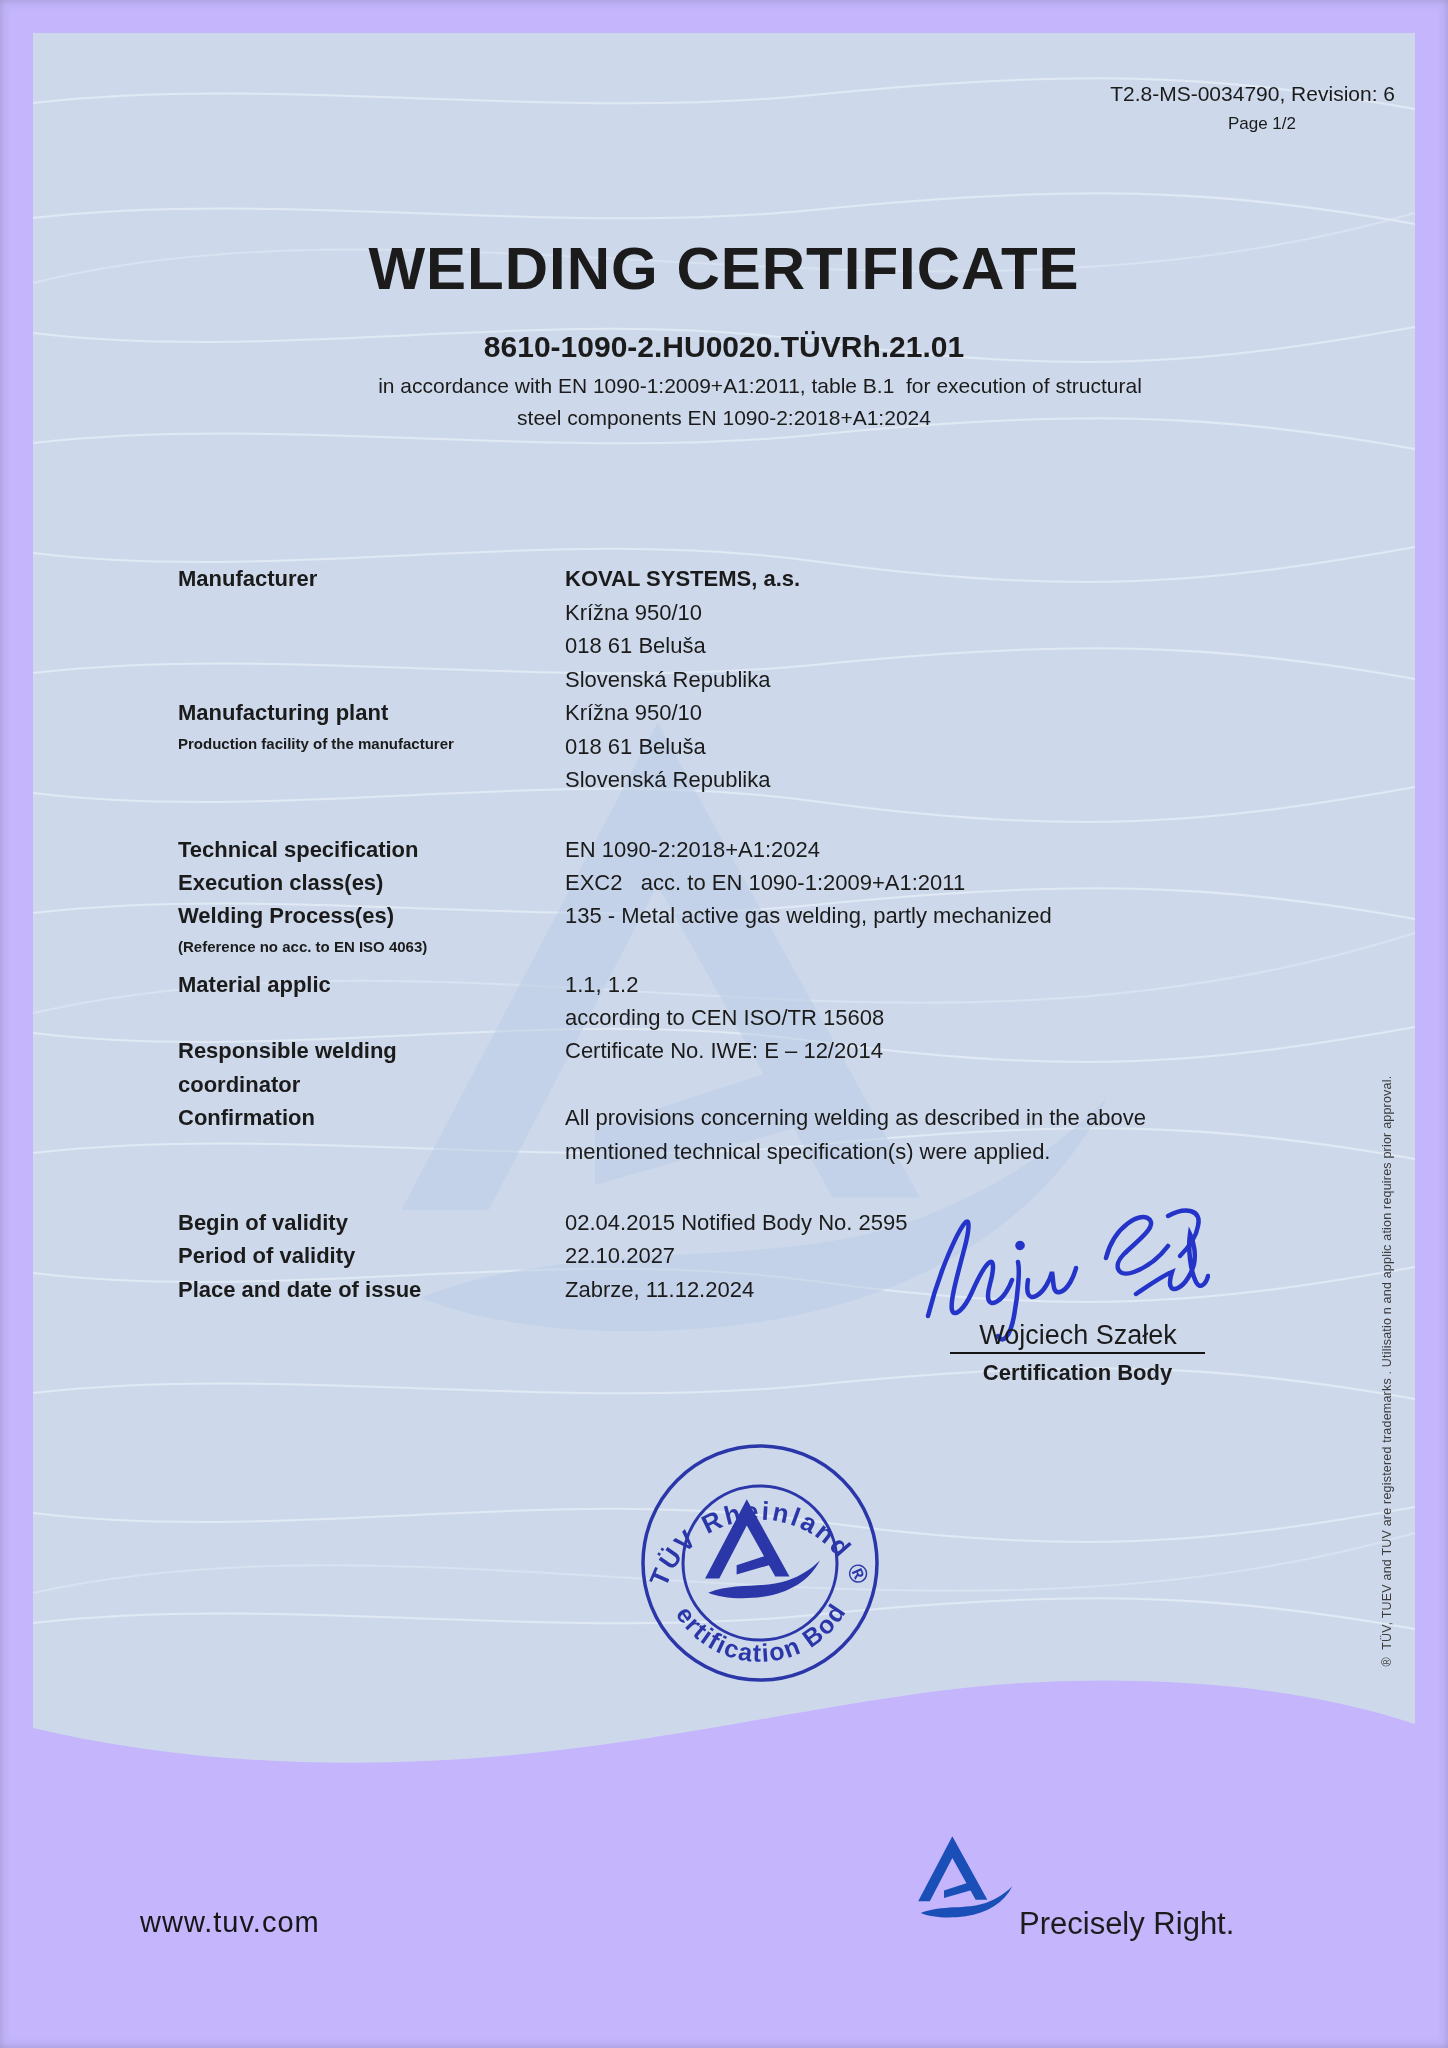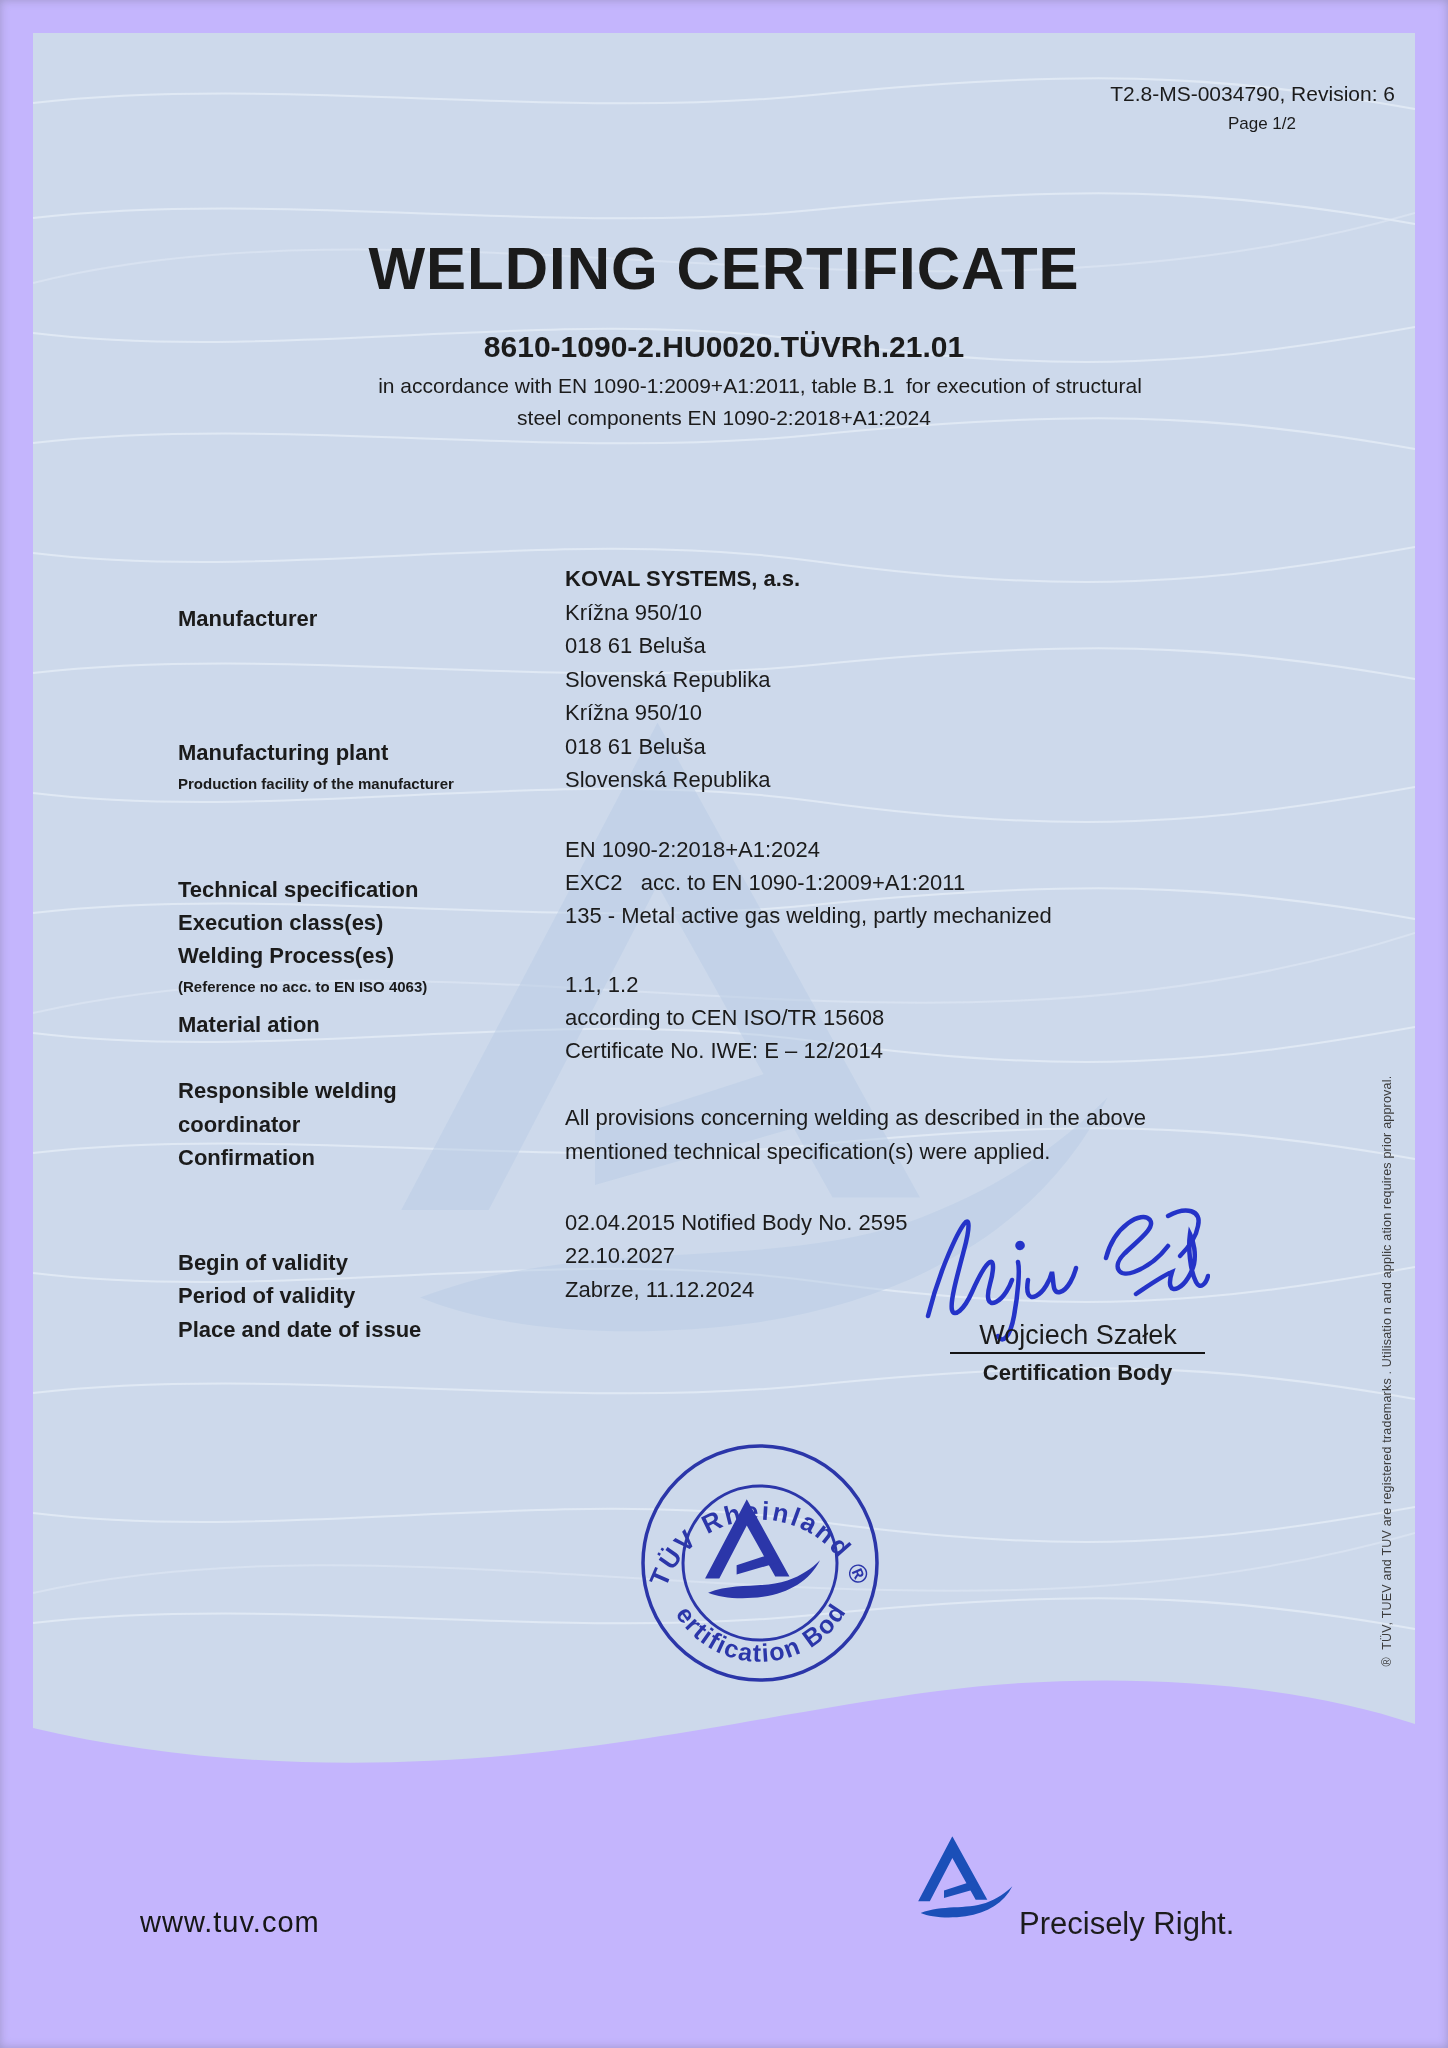--- a/index.html
+++ b/index.html
@@ -15,21 +15,21 @@
   .doc-ref{position:absolute;top:82px;right:53px;font-size:21px;line-height:24px;}
   .page-ref{position:absolute;top:114px;right:152px;font-size:17px;}
   
   .title{position:absolute;top:234px;left:0;width:100%;text-align:center;
          font-size:60px;font-weight:700;letter-spacing:1px;}
   .cert-no{position:absolute;top:330px;left:0;width:100%;text-align:center;
          font-size:30px;font-weight:700;white-space:pre;}
   .sub1{position:absolute;top:374px;left:0;width:100%;text-align:center;font-size:21px;white-space:pre;margin-left:36px;}
   .sub2{position:absolute;top:406px;left:0;width:100%;text-align:center;font-size:21px;white-space:pre;}
   
-  .lbl{position:absolute;left:178px;font-size:22px;font-weight:700;white-space:pre;margin-top:40px;}
+  .lbl{position:absolute;left:178px;font-size:22px;font-weight:700;white-space:pre;}
   .lbl.small{font-size:15px;}
   .val{position:absolute;left:565px;font-size:22px;white-space:pre;}
   .val.bold{font-weight:700;}
   
   .sig-name{position:absolute;left:948px;top:1320px;width:260px;text-align:center;font-size:27px;}
   .sig-line{position:absolute;left:950px;top:1352px;width:255px;height:2px;background:#151515;}
   .sig-role{position:absolute;left:950px;top:1360px;width:255px;text-align:center;font-size:22px;font-weight:700;}
   
   .side-note{position:absolute;left:1089px;top:1362px;width:600px;height:18px;
      transform:rotate(-90deg);font-size:12.5px;color:#3c3c3c;text-align:center;
@@ -95,21 +95,21 @@
   <div class="sub1">in accordance with EN 1090-1:2009+A1:2011, table B.1  for execution of structural</div>
   <div class="sub2">steel components EN 1090-2:2018+A1:2024</div>
 
   <div class="lbl" style="top:566px">Manufacturer</div>
   <div class="lbl" style="top:700px">Manufacturing plant</div>
   <div class="lbl small" style="top:735px">Production facility of the manufacturer</div>
   <div class="lbl" style="top:837px">Technical specification</div>
   <div class="lbl" style="top:870px">Execution class(es)</div>
   <div class="lbl" style="top:903px">Welding Process(es)</div>
   <div class="lbl small" style="top:938px">(Reference no acc. to EN ISO 4063)</div>
-  <div class="lbl" style="top:972px">Material ation</div>
+  <div class="lbl" style="top:972px">Material applic</div>
   <div class="lbl" style="top:1038px">Responsible welding</div>
   <div class="lbl" style="top:1072px">coordinator</div>
   <div class="lbl" style="top:1105px">Confirmation</div>
   <div class="lbl" style="top:1210px">Begin of validity</div>
   <div class="lbl" style="top:1243px">Period of validity</div>
   <div class="lbl" style="top:1277px">Place and date of issue</div>
 
   <div class="val bold" style="top:566px">KOVAL SYSTEMS, a.s.</div>
   <div class="val" style="top:600px">Krížna 950/10</div>
   <div class="val" style="top:633px">018 61 Beluša</div>

